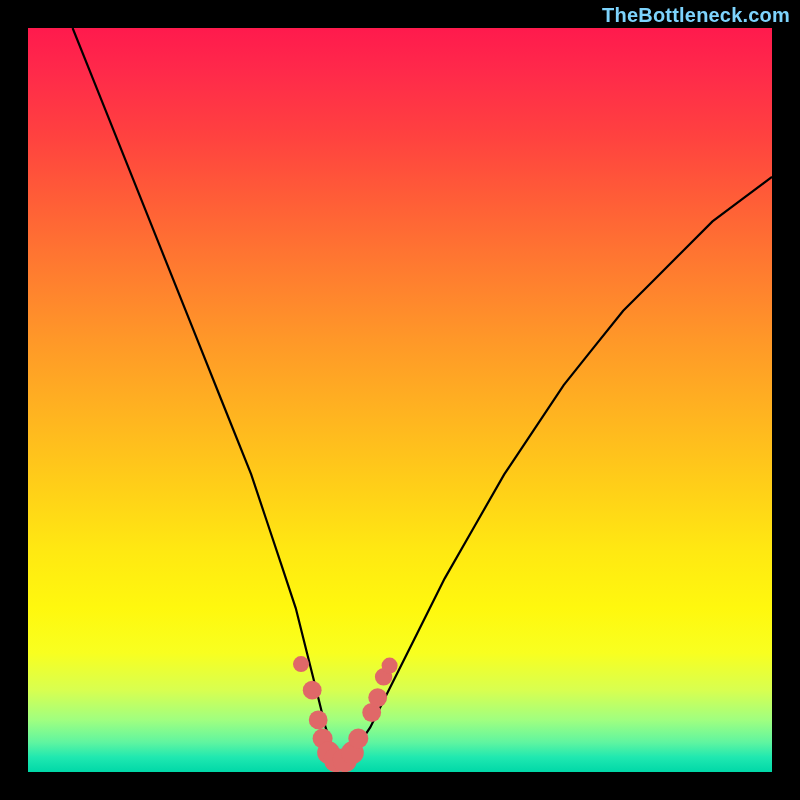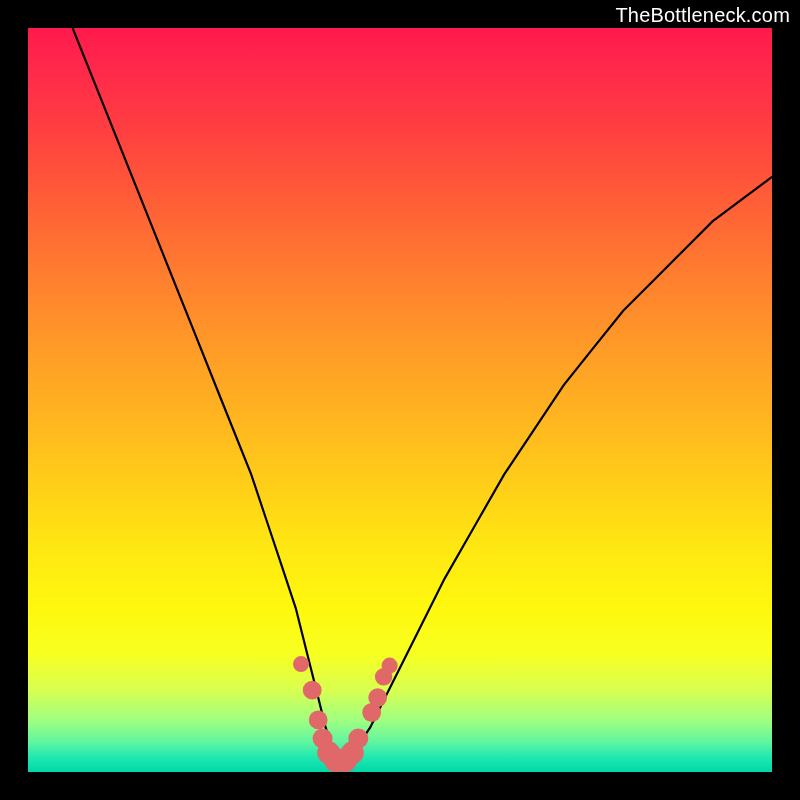--- a/index.html
+++ b/index.html
@@ -46,23 +46,23 @@
       #a0ff80 93%,
       #60f5a0 96%,
       #20e8b0 98%,
       #00d8a8 100%
     );
   }
   .watermark {
     position: absolute;
     top: 4px;
     right: 10px;
-    color: #ffffff;
+    color: #7dd3fc;
     font-size: 20px;
-    font-weight: 400;
+    font-weight: 700;
     letter-spacing: 0.2px;
     user-select: none;
   }
   svg.curve {
     position: absolute;
     inset: 0;
   }
 </style>
 </head>
 <body>

